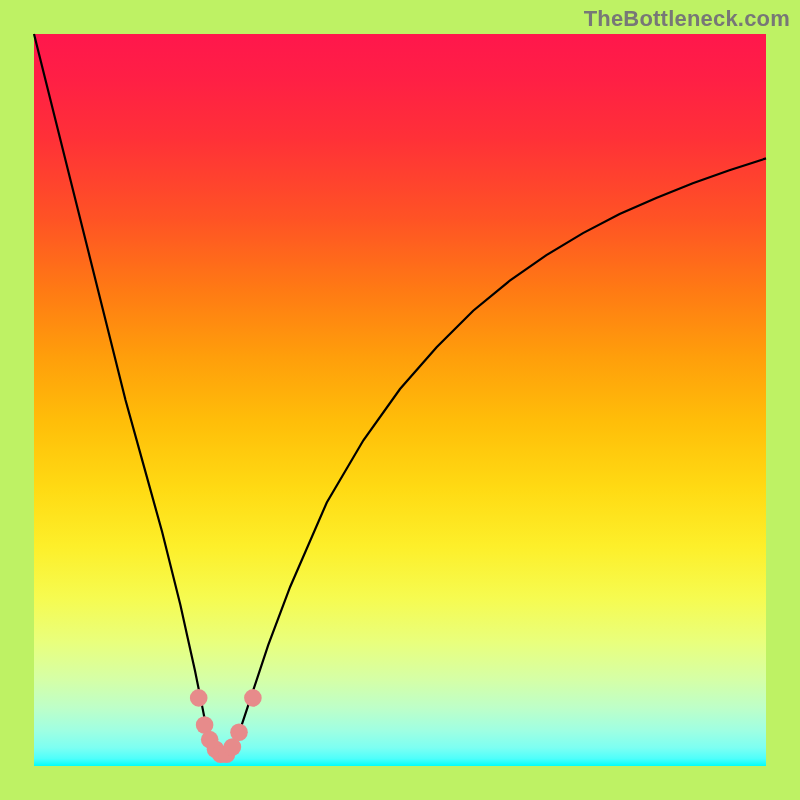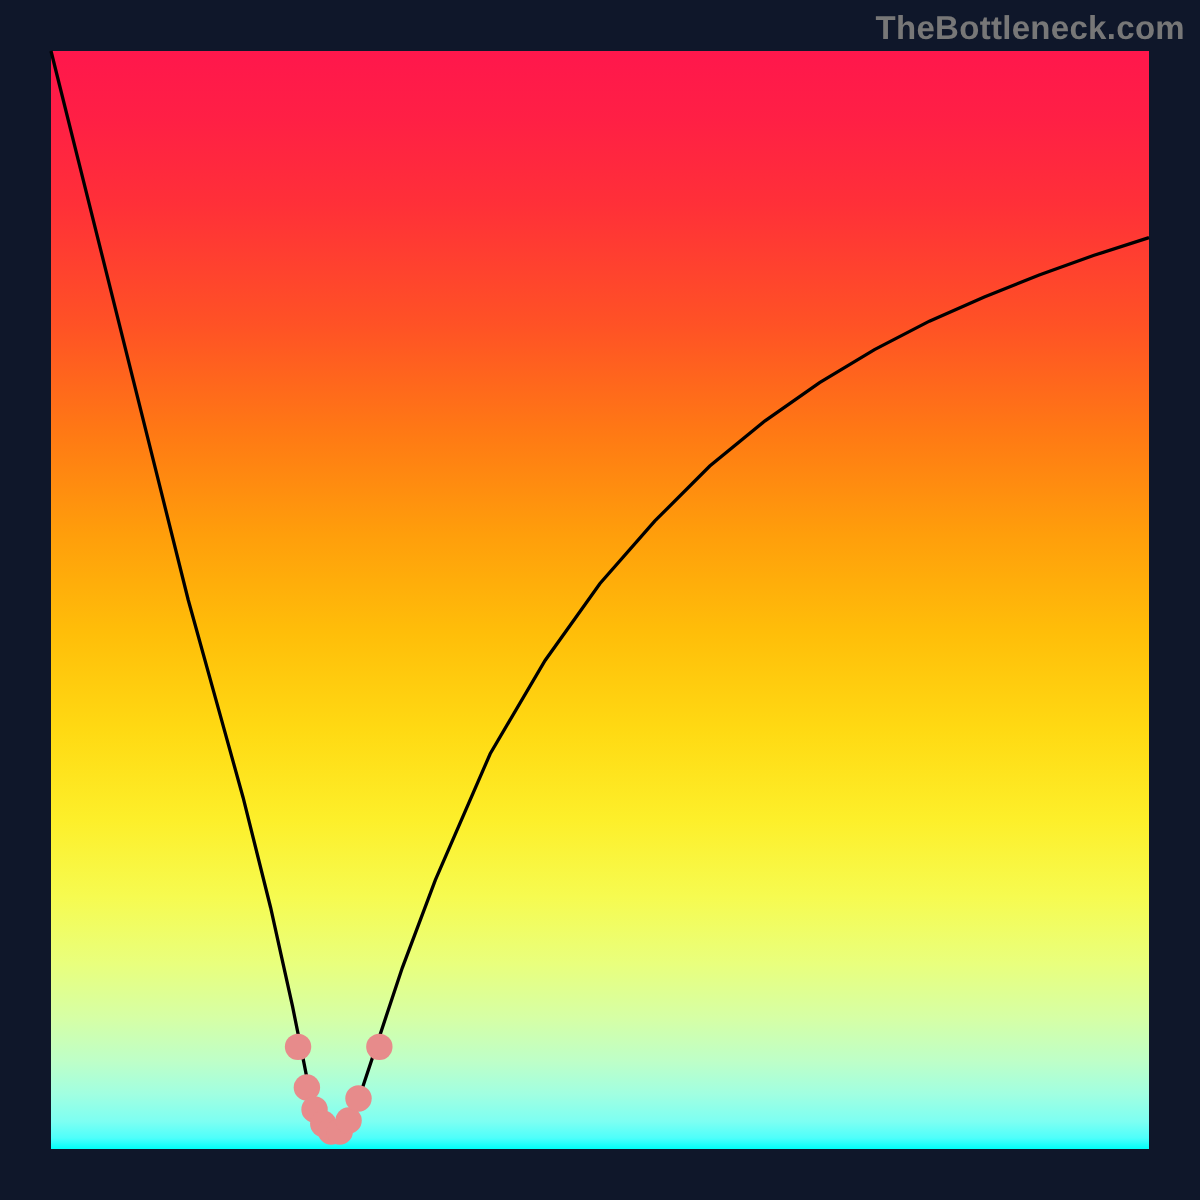--- a/index.html
+++ b/index.html
@@ -7,21 +7,21 @@
     padding: 0;
     width: 800px;
     height: 800px;
     background: #000;
     overflow: hidden;
   }
   .wrap {
     position: relative;
     width: 800px;
     height: 800px;
-    background: #0f172a;
+    background: #bef264;
   }
   .plot {
     position: absolute;
     left: 34px;
     top: 34px;
     width: 732px;
     height: 732px;
     background: linear-gradient(to bottom,
       #ff174c 0%,
       #ff1f45 6%,

